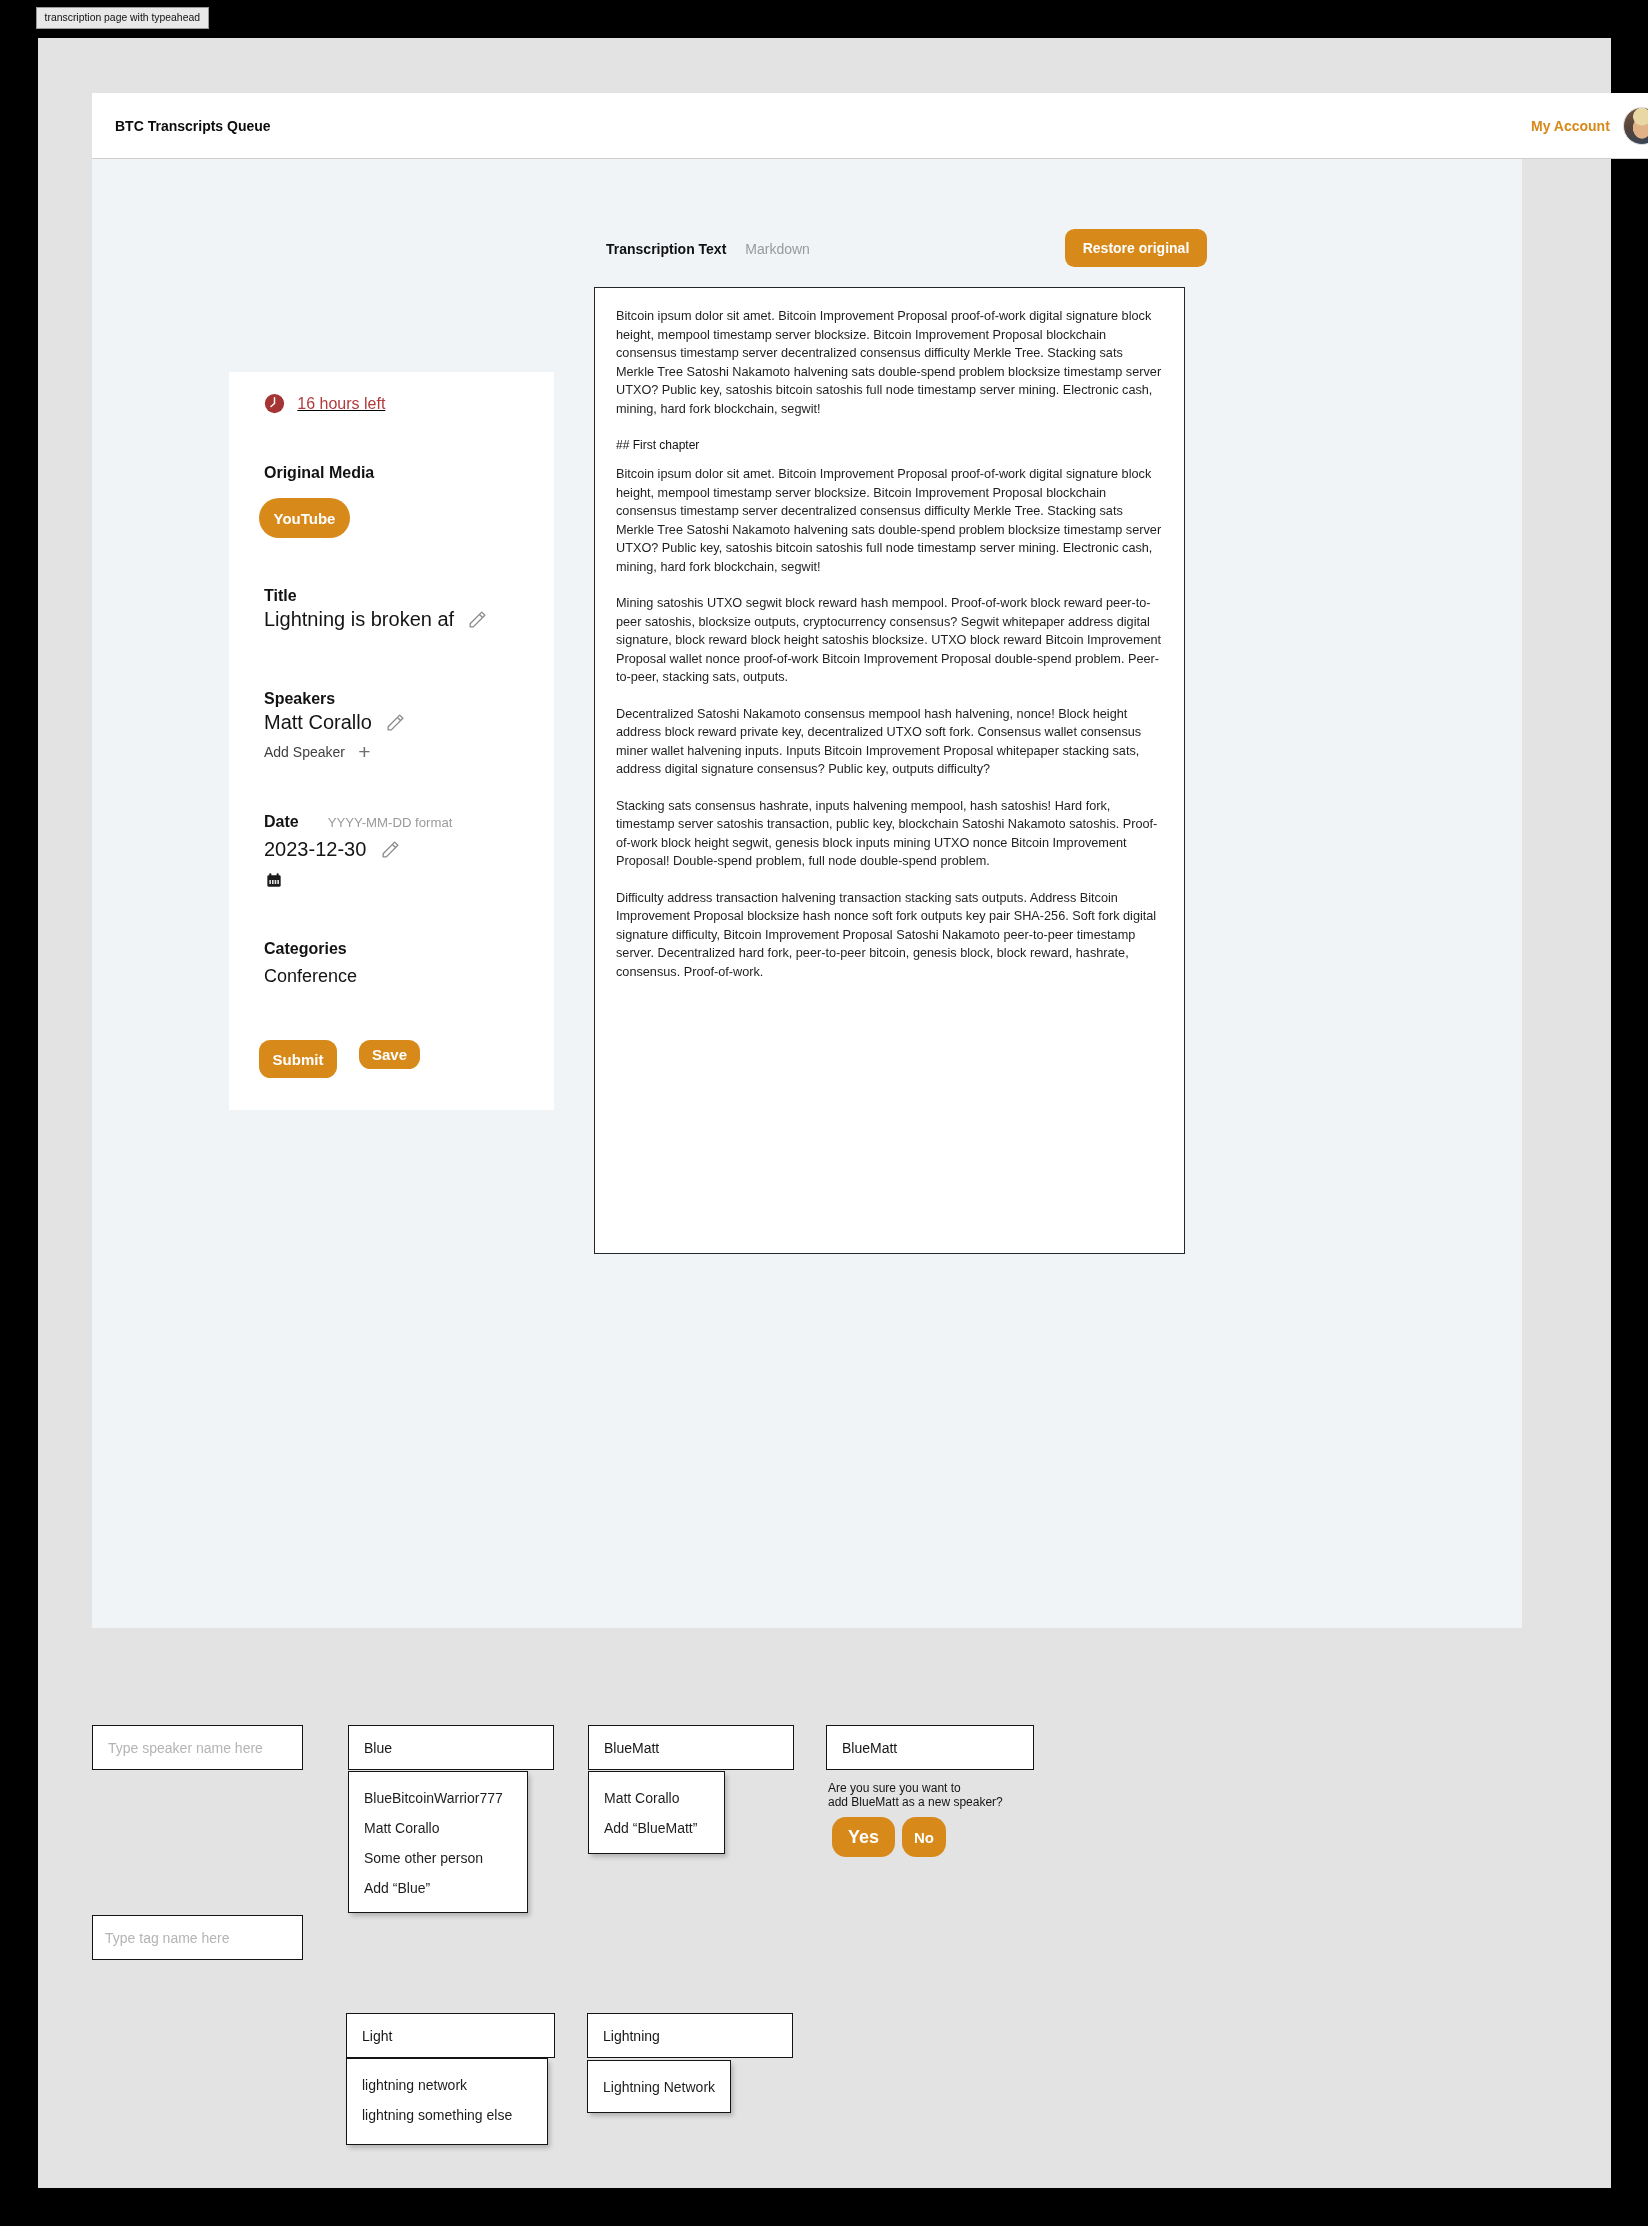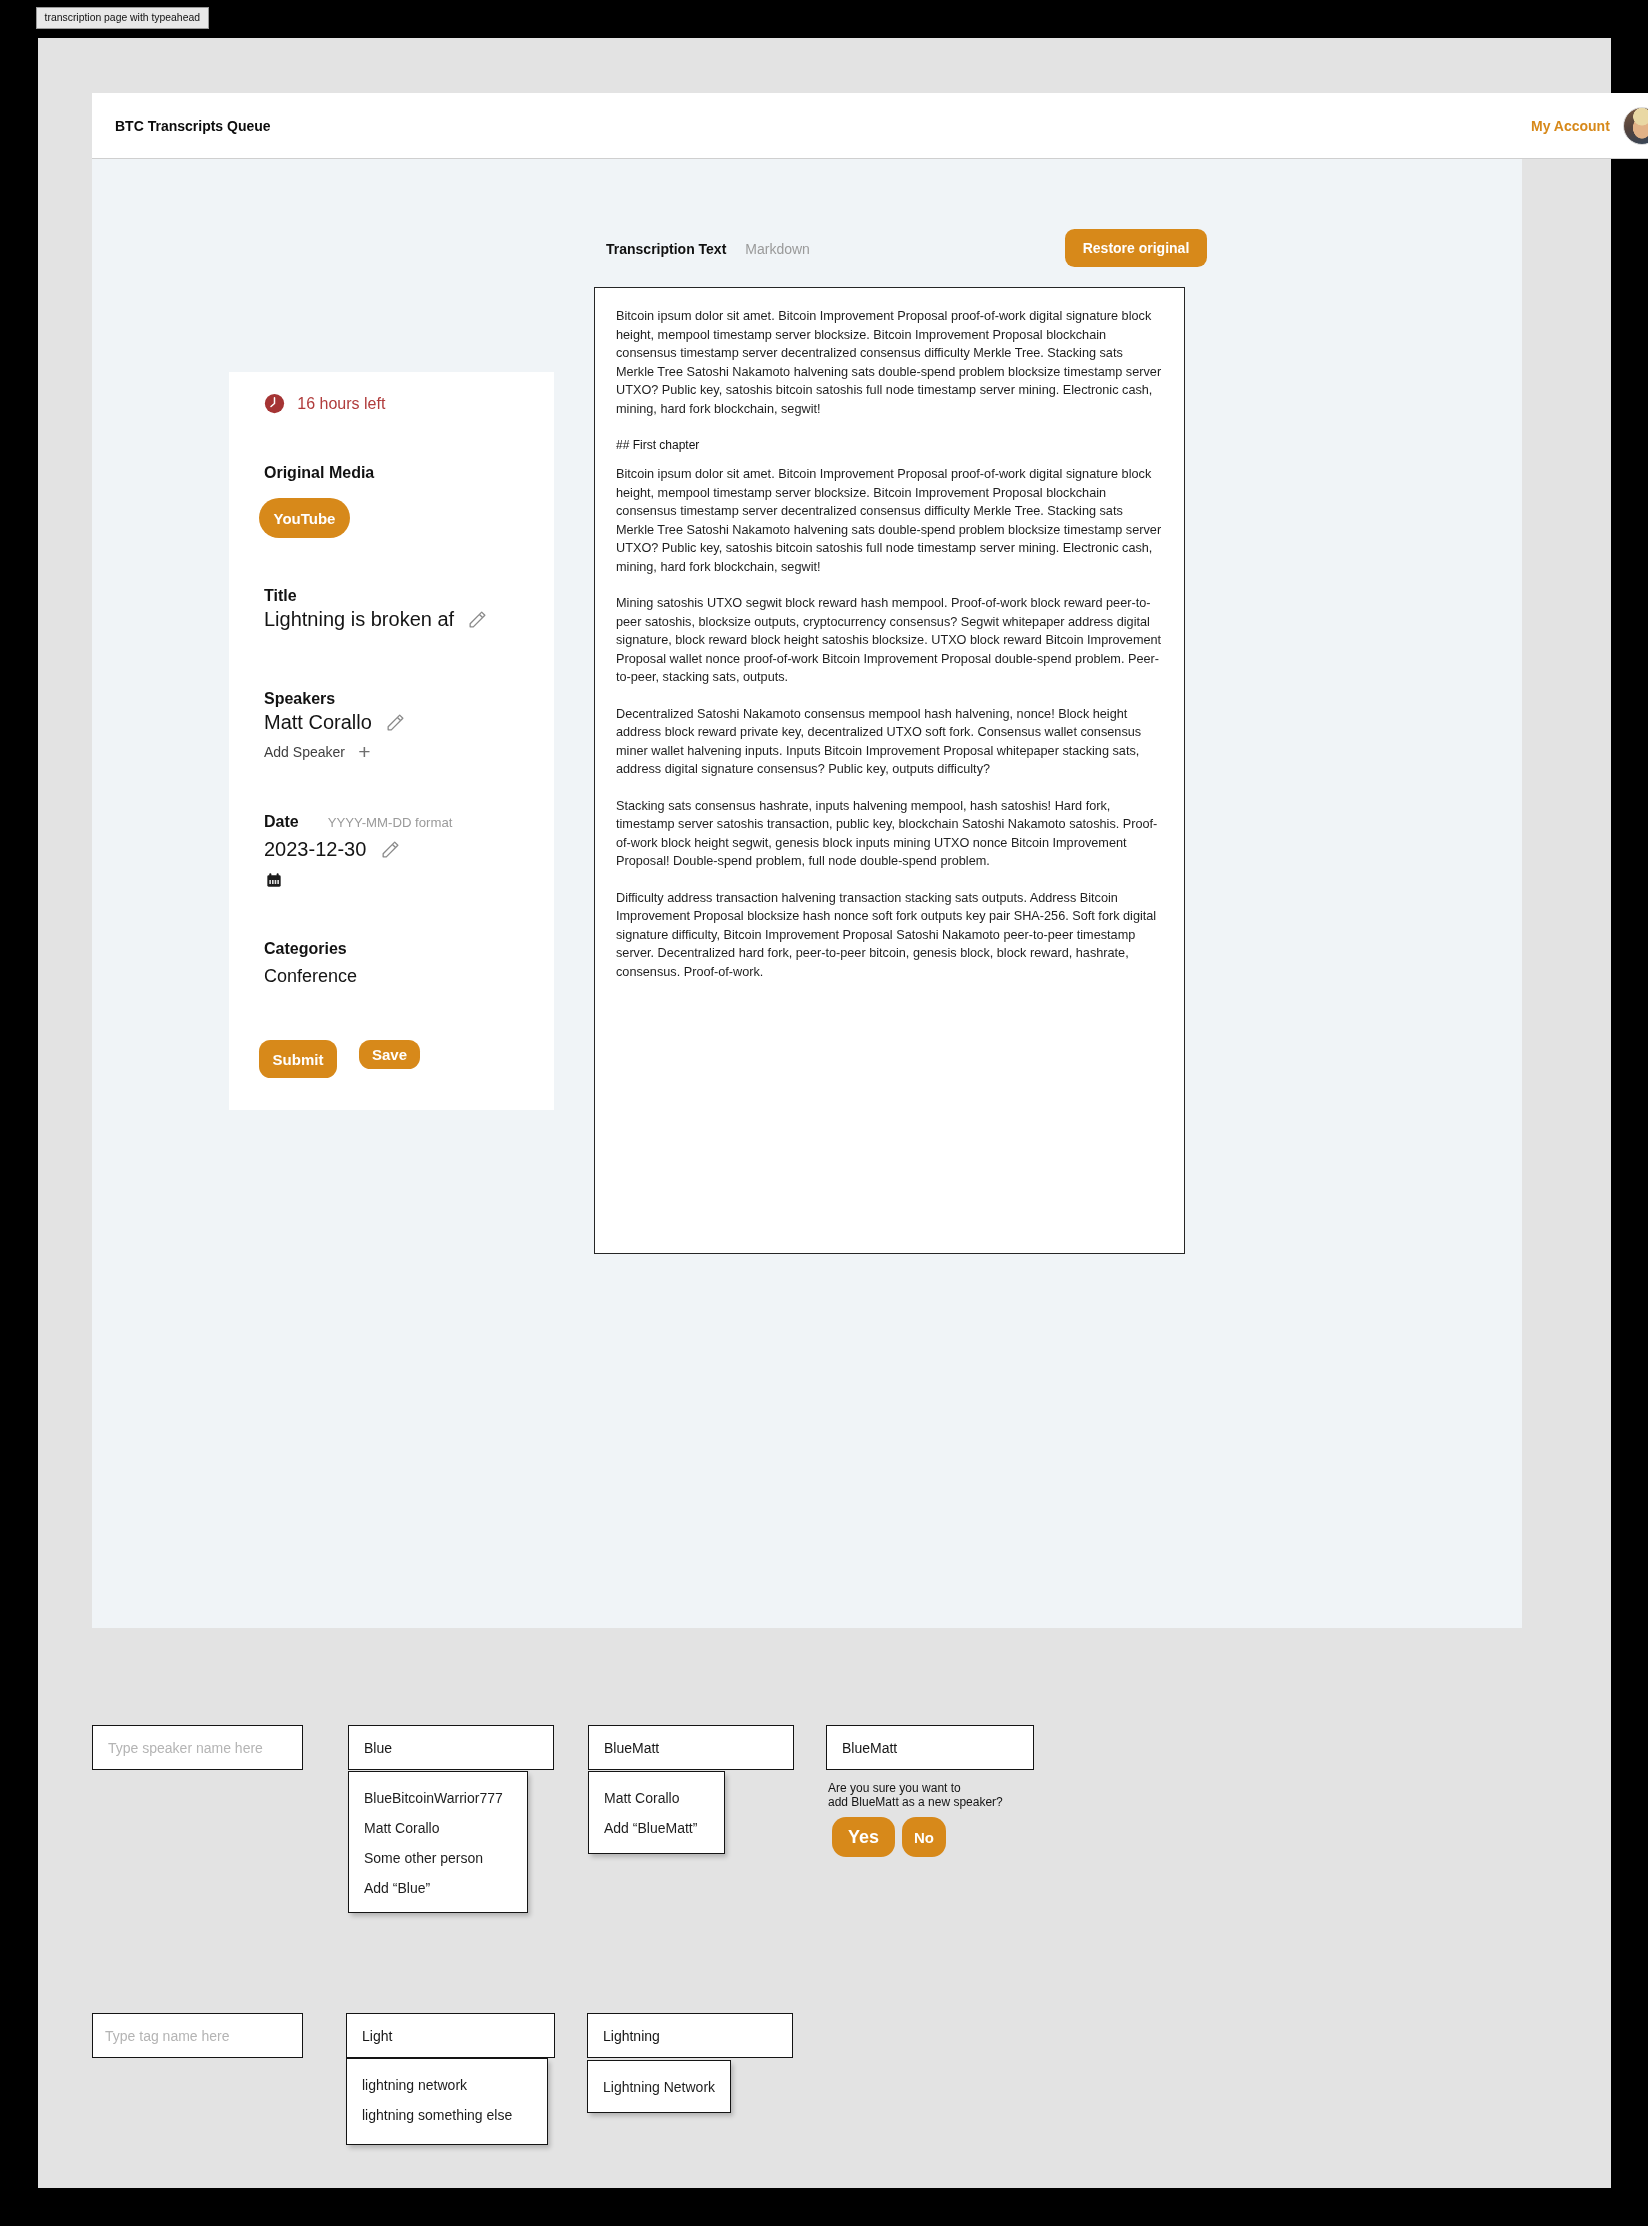--- a/index.html
+++ b/index.html
@@ -23,21 +23,21 @@
               radial-gradient(circle at 50% 24%, #e9d8a4 0 26%, rgba(233,216,164,0) 28%),
               radial-gradient(ellipse 42% 50% at 50% 55%, #e2b287 0 58%, rgba(226,178,135,0) 62%),
               linear-gradient(160deg, #7a5a42 0%, #54433c 45%, #31455c 100%);
             border:0.9px solid #d9d9d9; }
 
   
   .content { position:absolute; left:54px; top:121px; width:1430px; height:1469px; background:#f0f4f7; }
 
   
   .card { position:absolute; left:137px; top:213px; width:325px; height:738px; background:#fff; }
-  .card .row { position:absolute; left:35px; display:flex; align-items:center; }
+  .card .row { position:absolute; left:35px; display:flex; align-items:center;text-decoration:underline; }
   .time-row { top:21px; gap:12.3px; }
   .time-text { font-size:16px; color:#b03b3b; font-weight:500; }
   .label { position:absolute; left:35px; font-size:16px; font-weight:bold; color:#121212; }
   .value-row { position:absolute; left:35px; display:flex; align-items:center; gap:13.2px; }
   .value { font-size:20px; color:#141414; }
   .hint { font-size:13.2px; color:#9a9a9a; }
   .btn { display:inline-flex; align-items:center; justify-content:center; background:#d7891a; color:#fff;
          font-weight:bold; border:none; cursor:pointer; font-family:inherit; }
   .yt-btn { position:absolute; left:30px; top:126px; width:91px; height:40px; border-radius:20px; font-size:15px; }
   .add-speaker { position:absolute; left:35px; top:369px; display:flex; align-items:center; gap:13.2px; cursor:pointer; }
@@ -200,21 +200,21 @@
   </div>
 
   <div class="mock-input" style="left:788px; top:1687px; width:208px;">BlueMatt</div>
   <div class="confirm-text" style="left:790px; top:1743px;">
     <div>Are you sure you want to</div>
     <div>add BlueMatt as a new speaker?</div>
   </div>
   <button class="btn yes-btn" style="left:794px; top:1779px;">Yes</button>
   <button class="btn no-btn" style="left:864px; top:1779px;">No</button>
 
-  <div class="mock-input placeholder" style="left:54px; top:1975px; width:211px;padding-left:12px;">Type tag name here</div>
+  <div class="mock-input placeholder" style="left:54px; top:1877px; width:211px;padding-left:12px;">Type tag name here</div>
 
   <div class="mock-input" style="left:308px; top:1975px; width:209px;">Light</div>
   <div class="dropdown" style="left:308px; top:2020px; width:202px; height:87px;">
     <div class="item">lightning network</div>
     <div class="item">lightning something else</div>
   </div>
 
   <div class="mock-input" style="left:549px; top:1975px; width:206px;">Lightning</div>
   <div class="dropdown" style="left:549px; top:2022px; width:144px; height:53px;">
     <div class="item">Lightning Network</div>

